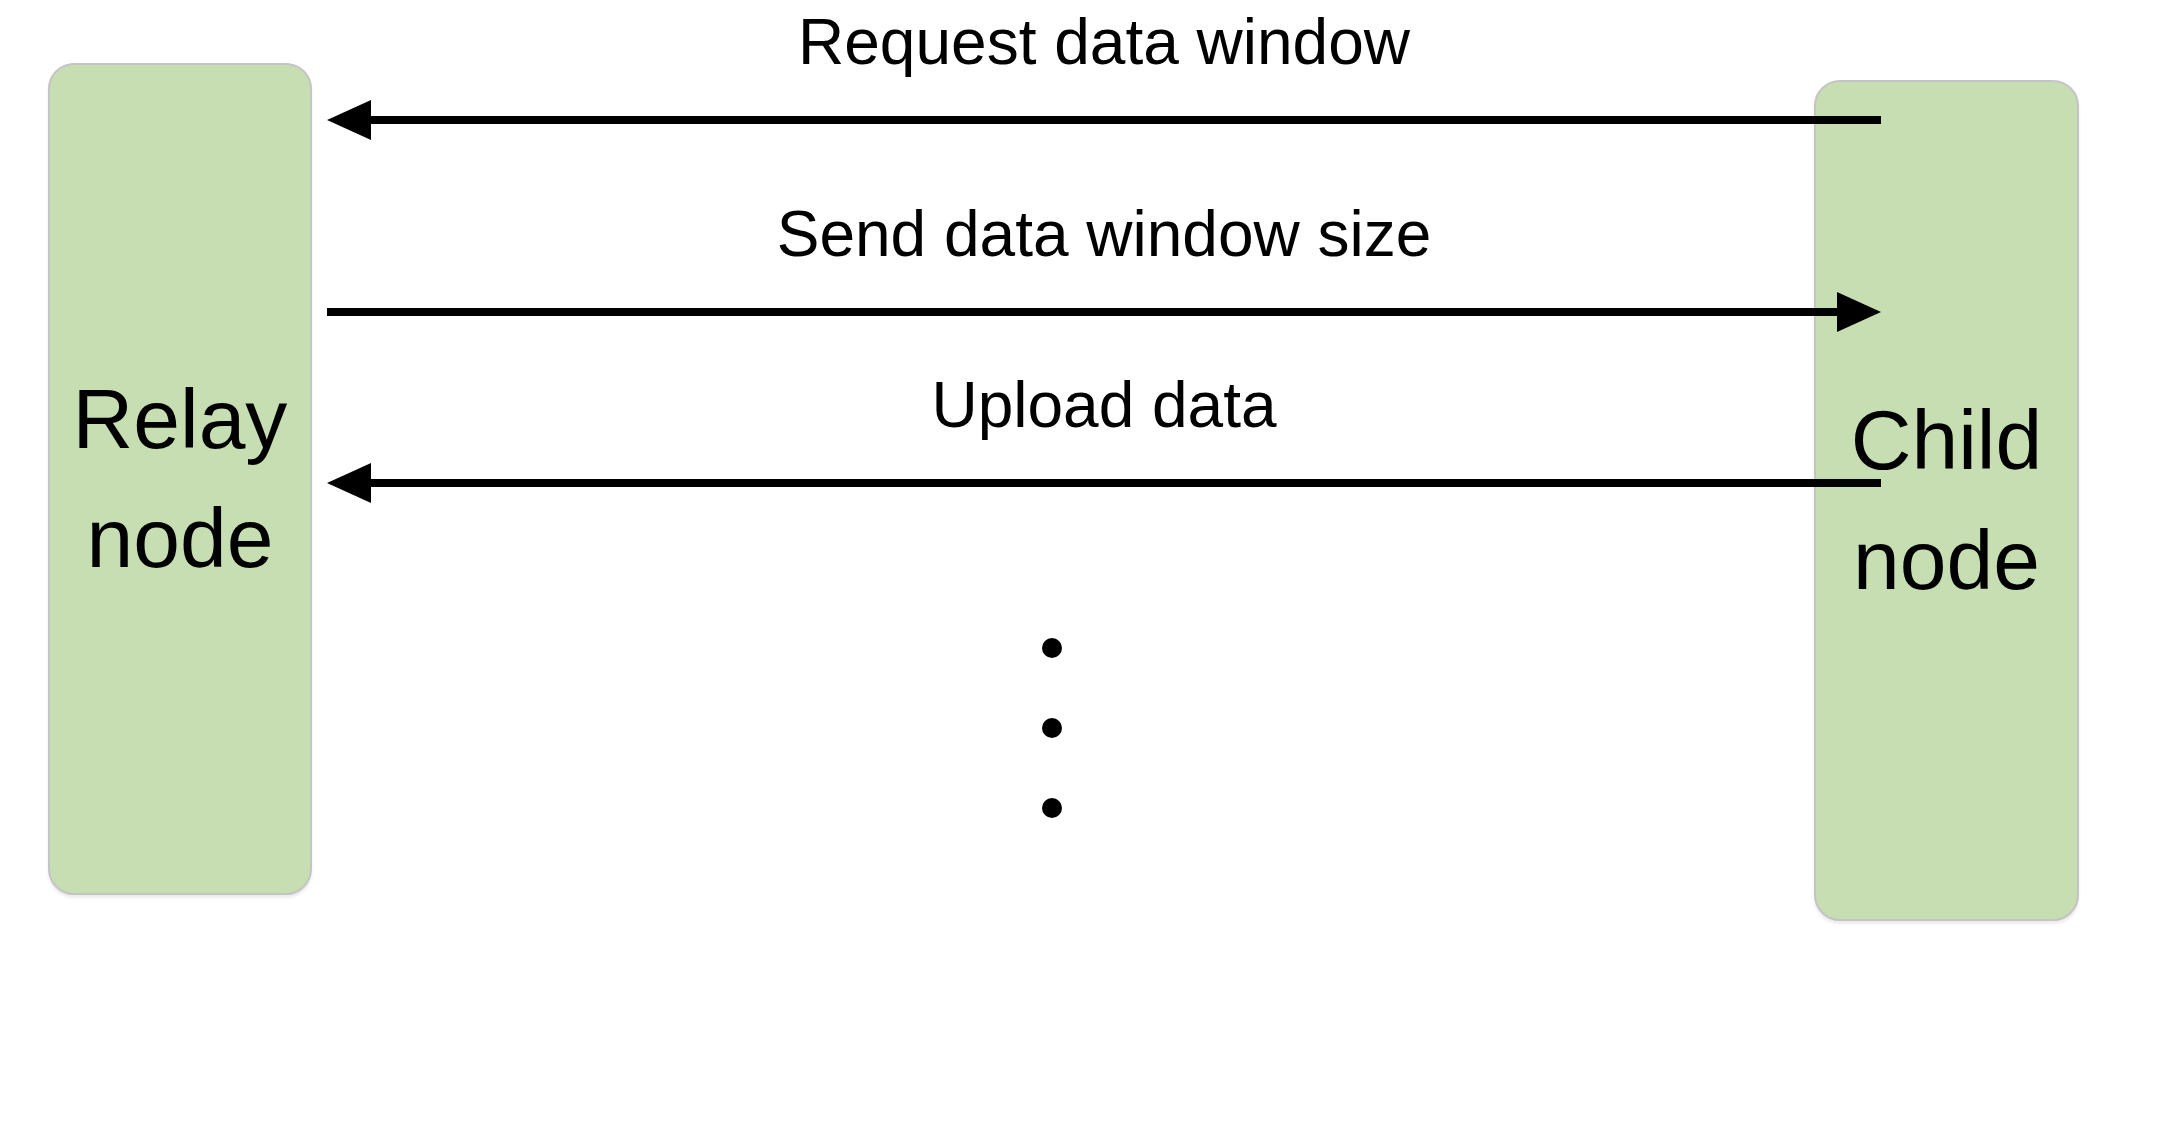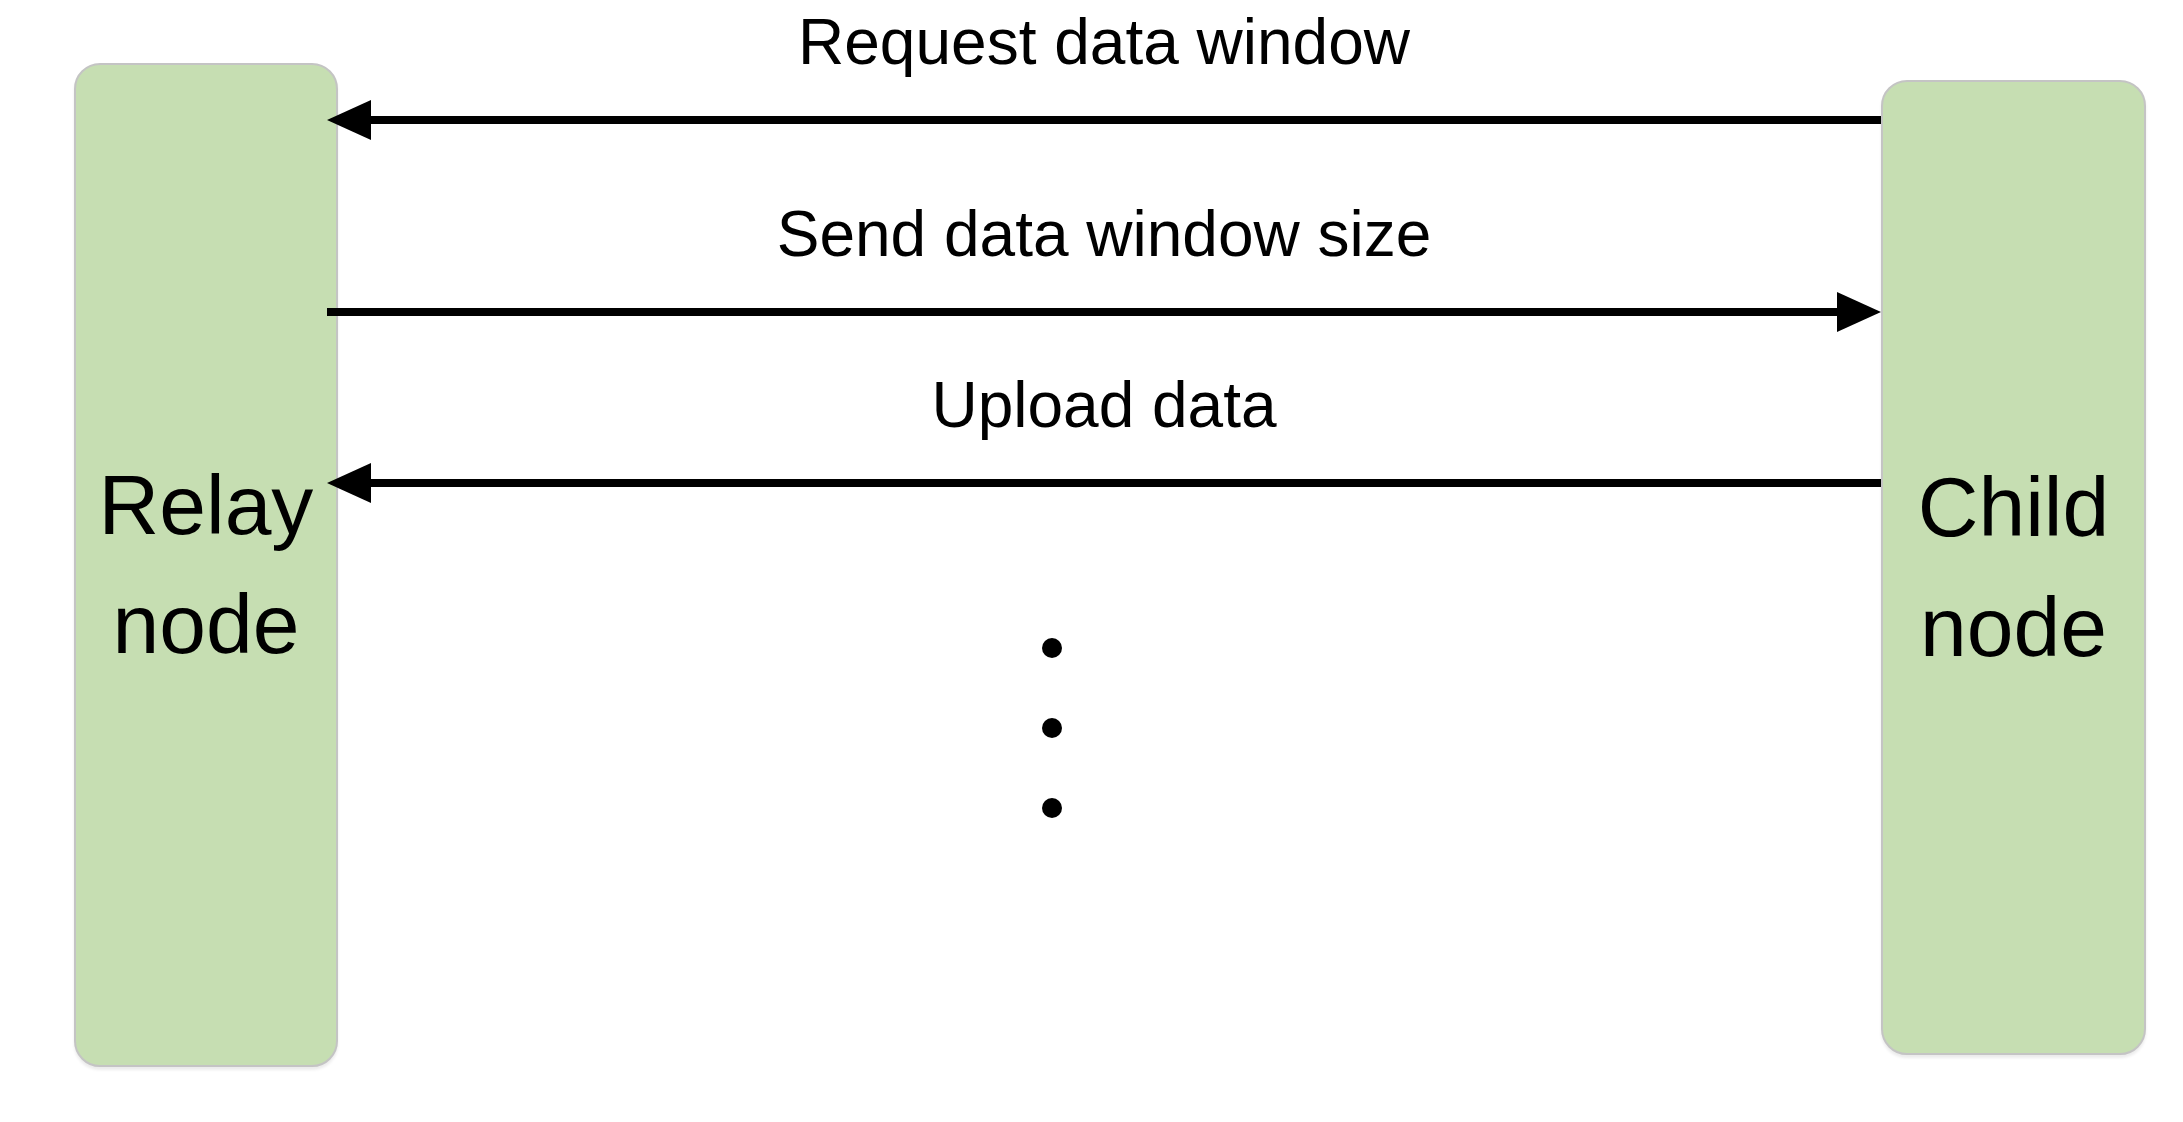--- a/index.html
+++ b/index.html
@@ -25,22 +25,22 @@
   .node {
     position: absolute;
     background: var(--node-fill);
     border: 2px solid var(--node-border);
     border-radius: 26px;
     display: flex;
     align-items: center;
     justify-content: center;
     box-shadow: 0 3px 3px rgba(0,0,0,0.08);
   }
-  .node-left  { left: 74px;  top: 63px; width: 264px; height: 1004px; }
-  .node-right { left: 1881px; top: 80px; width: 265px; height: 975px; }
+  .node-left  { left: 48px;  top: 63px; width: 264px; height: 832px; }
+  .node-right { left: 1814px; top: 80px; width: 265px; height: 841px; }
   .node-label {
     font-size: 84px;
     line-height: 1.42;
     text-align: center;
     white-space: pre-line;
   }
   .message {
     position: absolute;
     left: 327px;
     width: 1554px;

